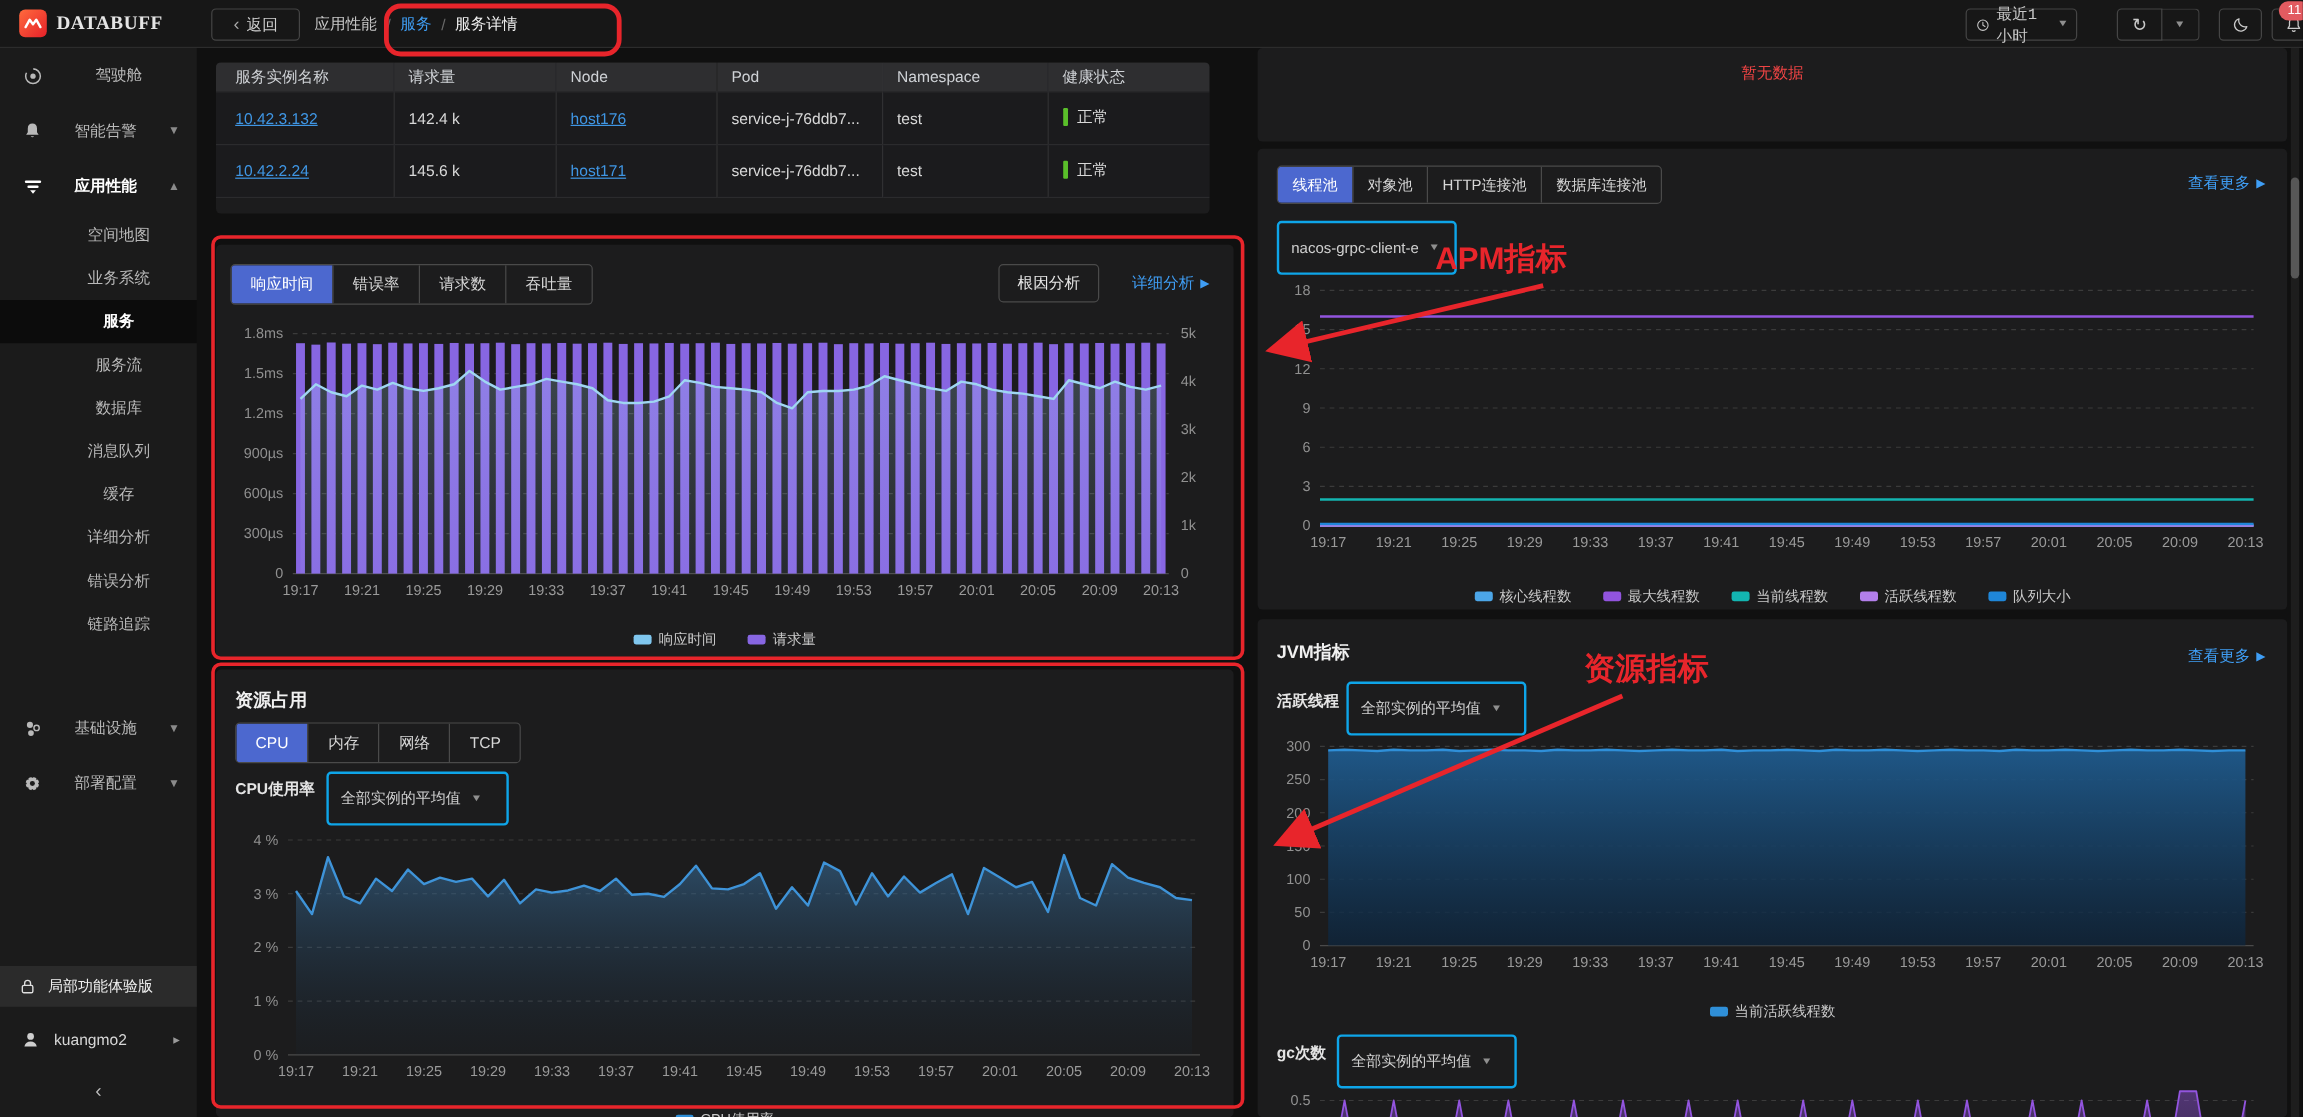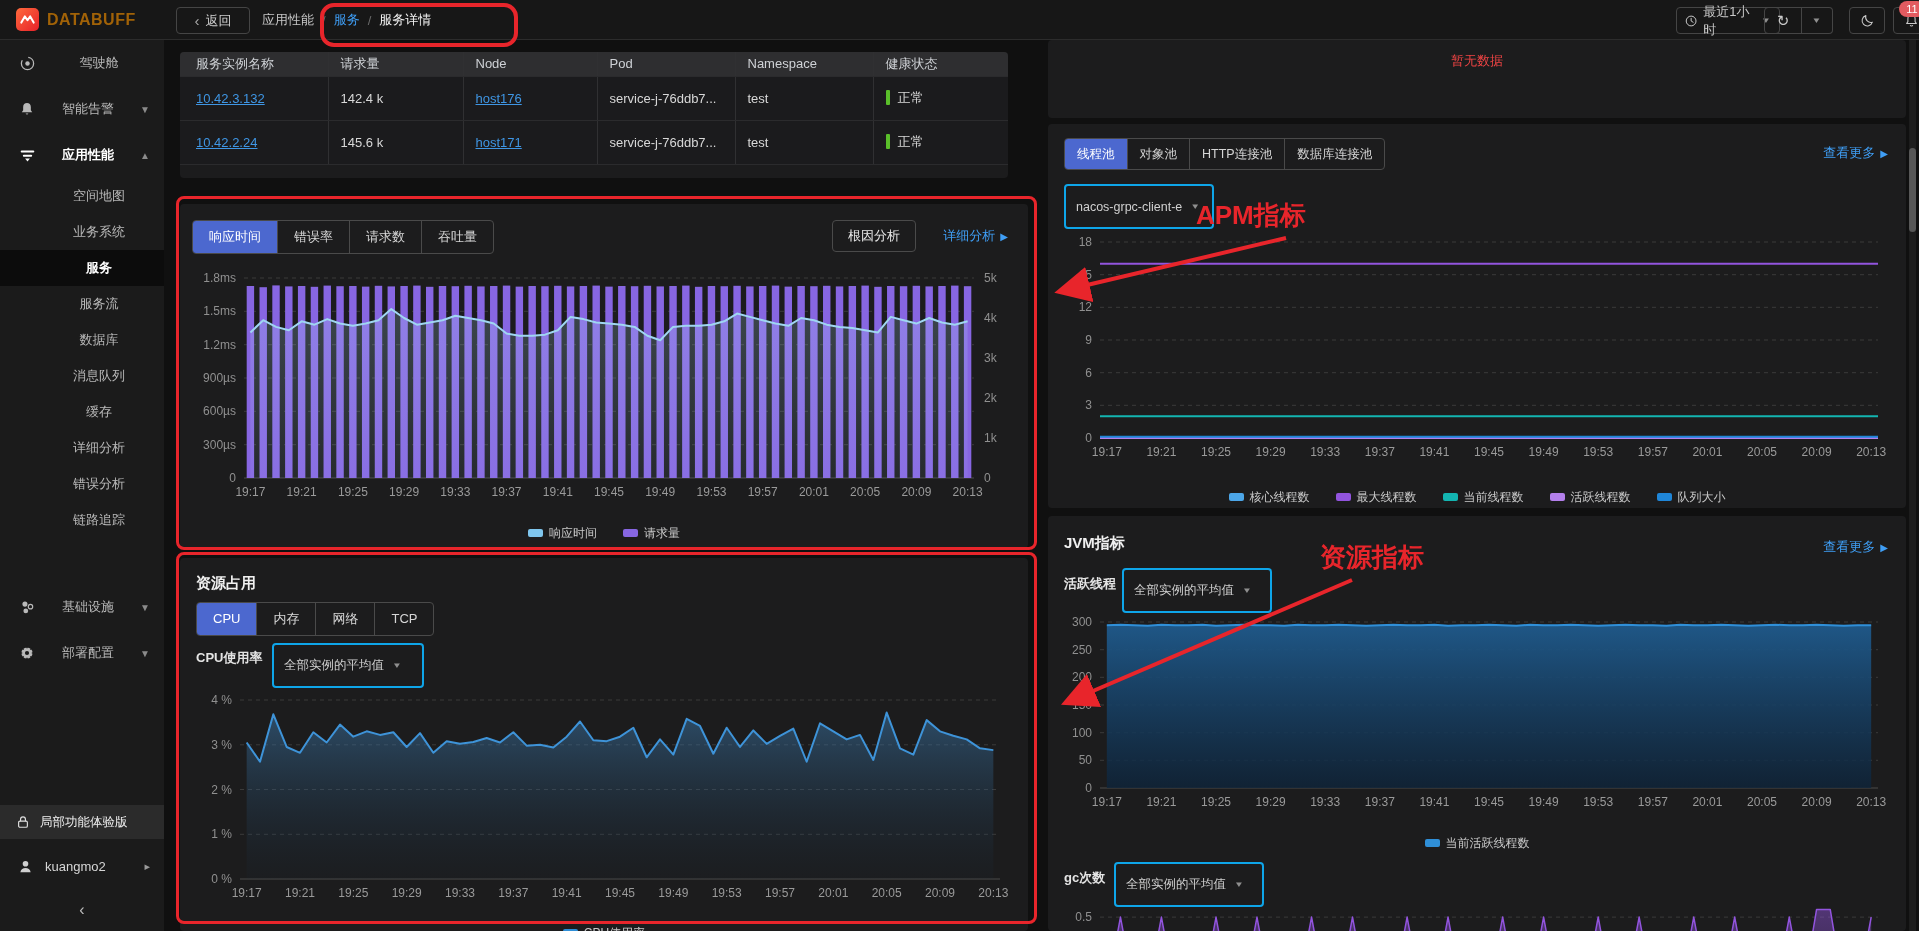--- a/index.html
+++ b/index.html
@@ -3,27 +3,27 @@
 <meta charset="utf-8">
 <style>
   html,body{margin:0;padding:0;background:#101010;overflow:hidden;}
   *{box-sizing:border-box;}
   body{width:1919px;height:931px;position:relative;font-family:"Liberation Sans","DejaVu Sans",sans-serif;color:#ddd;font-size:13px;}
   .abs{position:absolute;}
   
   #topbar{position:absolute;left:0;top:0;width:1919px;height:40px;background:#171717;border-bottom:1px solid #2c2c2c;z-index:5;}
   #logo{position:absolute;left:16px;top:8px;display:flex;align-items:center;gap:8px;}
   #logo-badge{width:23px;height:23px;border-radius:5px;background:linear-gradient(135deg,#ff6a3d,#e62129);display:flex;align-items:center;justify-content:center;}
-  #brand{font-size:16px;font-weight:bold;letter-spacing:.5px;color:#a16207;}
+  #brand{font-size:16px;font-weight:bold;letter-spacing:.5px;color:#e5e5e5;font-family:Liberation Serif, serif;}
   #back-btn{position:absolute;left:176px;top:7px;width:74px;height:27px;border:1px solid #454545;border-radius:4px;color:#cfcfcf;display:flex;align-items:center;justify-content:center;gap:6px;cursor:pointer;}
   #back-btn .chev{font-size:15px;color:#aaa;line-height:1;}
   #breadcrumb{position:absolute;left:262px;top:0;height:40px;display:flex;align-items:center;gap:8px;font-size:13px;}
   .crumb-dim{color:#c6c6c6;} .crumb-link{color:#3f9ef5;cursor:pointer;} .crumb-cur{color:#f2f2f2;} .crumb-sep{color:#6a6a6a;}
   .tb-btn{position:absolute;top:7px;height:27px;border:1px solid #454545;border-radius:4px;display:flex;align-items:center;justify-content:center;color:#c9c9c9;cursor:pointer;background:transparent;}
-  #time-btn{left:1676px;width:104px;gap:6px;padding:0 8px;}
+  #time-btn{left:1638px;width:93px;gap:6px;padding:0 8px;font-family:Liberation Mono, monospace;}
   #refresh-btn{left:1764px;width:38px;border-radius:4px 0 0 4px;}
   #refresh-caret{left:1801px;width:32px;border-left:none;border-radius:0 4px 4px 0;}
   #moon-btn{left:1849px;width:36px;}
   #bell-btn{left:1893px;width:36px;}
   #notif-badge{position:absolute;left:1899px;top:1px;min-width:26px;height:16px;background:#e25b60;color:#fff;border-radius:9px;font-size:11px;display:flex;align-items:center;justify-content:center;padding:0 5px;z-index:6;}
   .caret{font-size:10px;color:#8f8f8f;transform:scaleY(.8);}
   
   #sidebar{position:absolute;left:0;top:40px;width:164px;height:891px;background:#1b1b1b;}
   .side-item{height:46px;display:flex;align-items:center;padding:0 14px 0 18px;color:#b9b9b9;cursor:pointer;gap:12px;}
   .side-item.sub{height:36px;padding-left:48px;}

